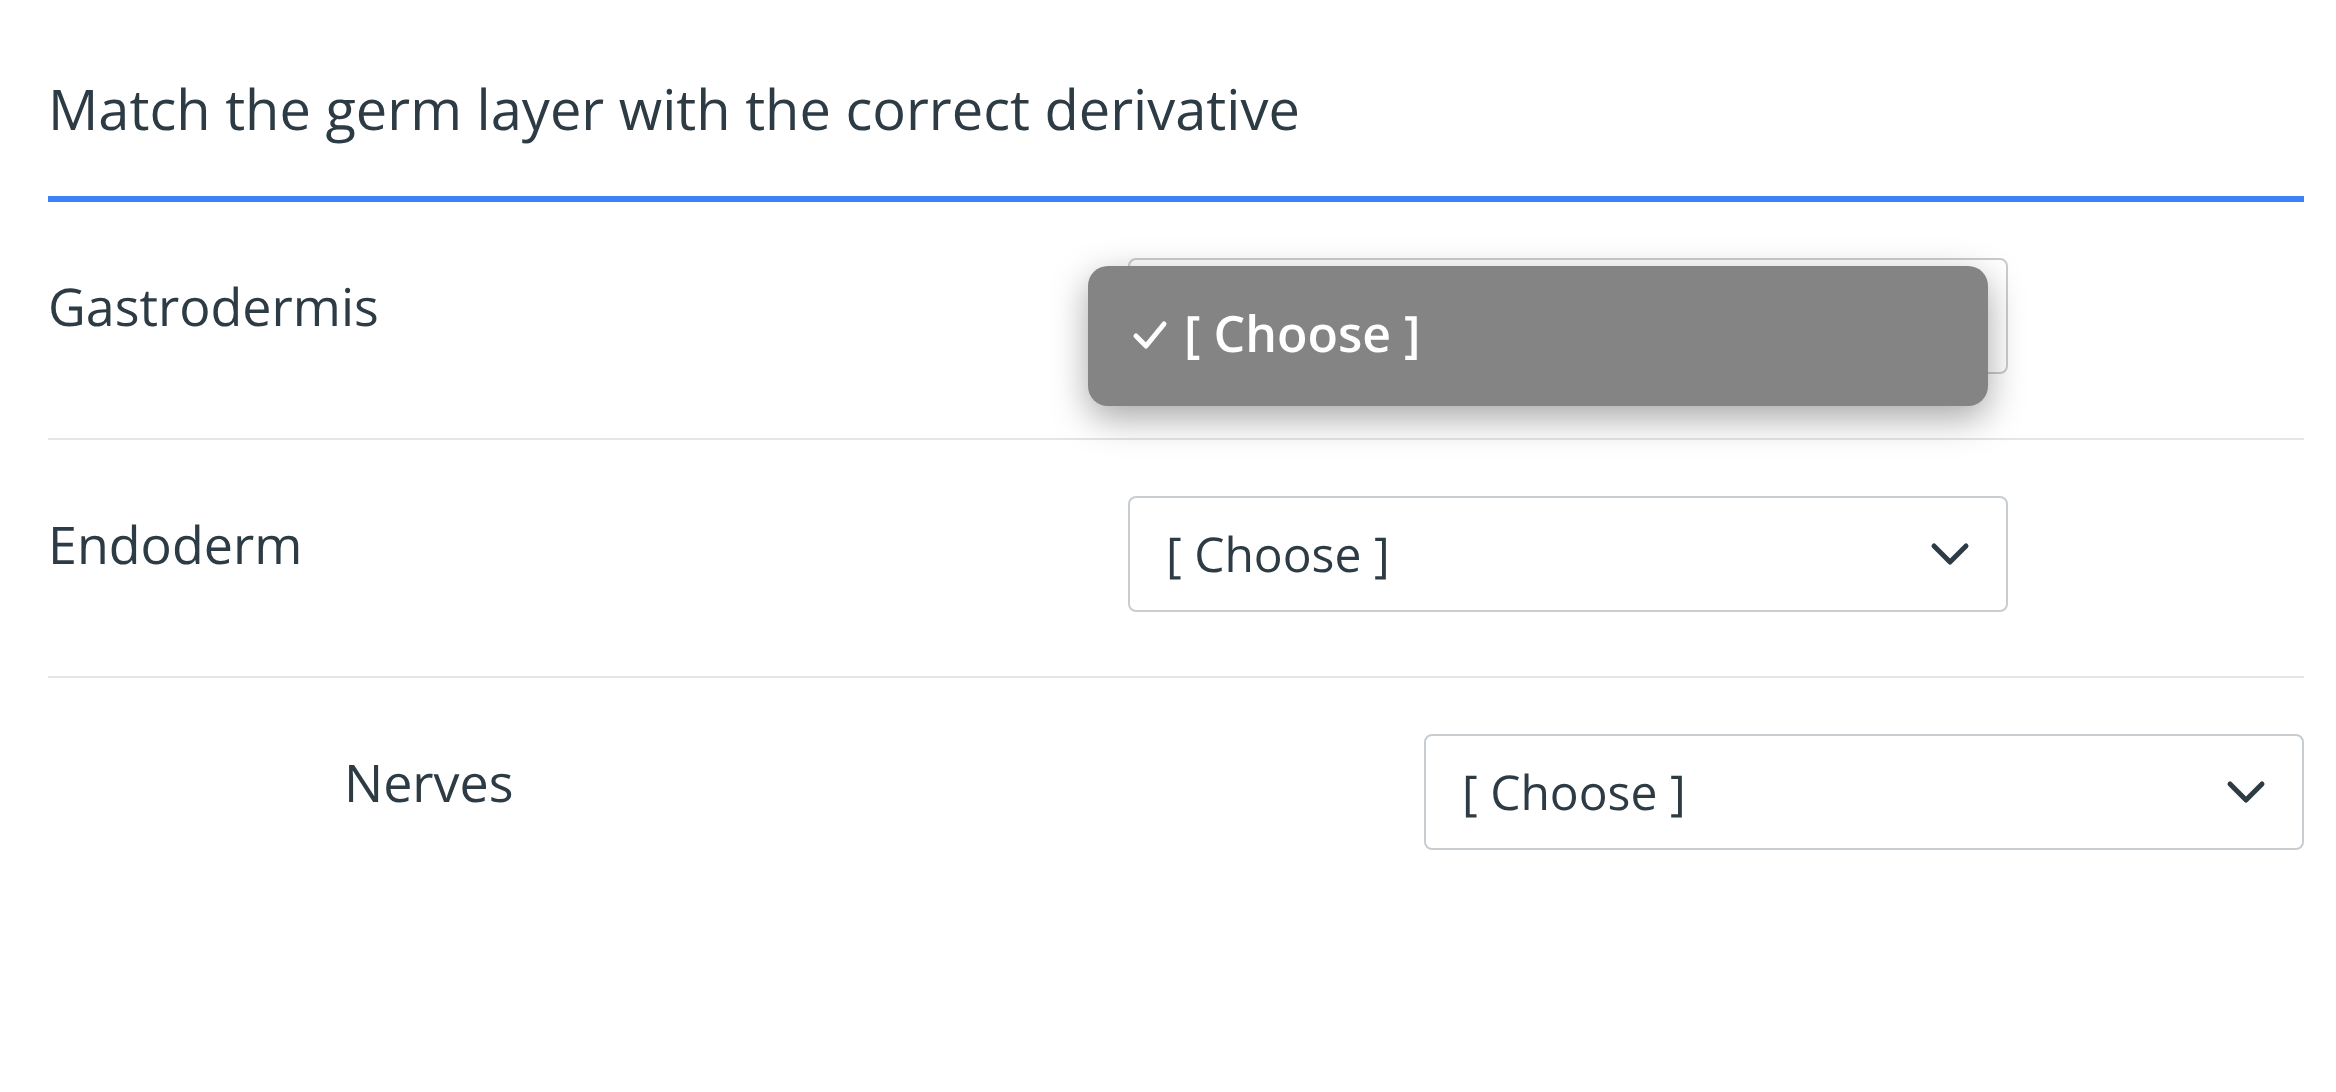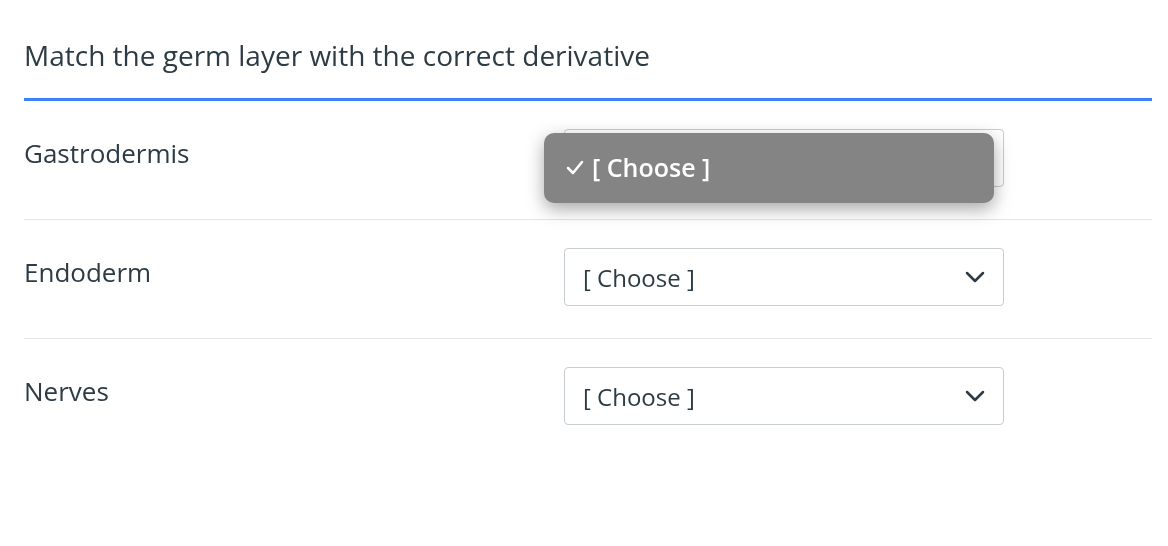--- a/index.html
+++ b/index.html
@@ -26,20 +26,21 @@
   }
   .match-row {
     display: flex;
     align-items: flex-start;
     border-bottom: 1px solid #e5e5e5;
     padding: 28px 0 32px 0;
     position: relative;
   }
   .match-row:last-child {
     border-bottom: none;
+    justify-content: flex-end;
   }
   .term-col {
     flex: 0 0 540px;
     font-size: 26px;
     color: #2d3b45;
     padding-top: 6px;
   }
   .select-col {
     position: relative;
     flex: 0 0 440px;

